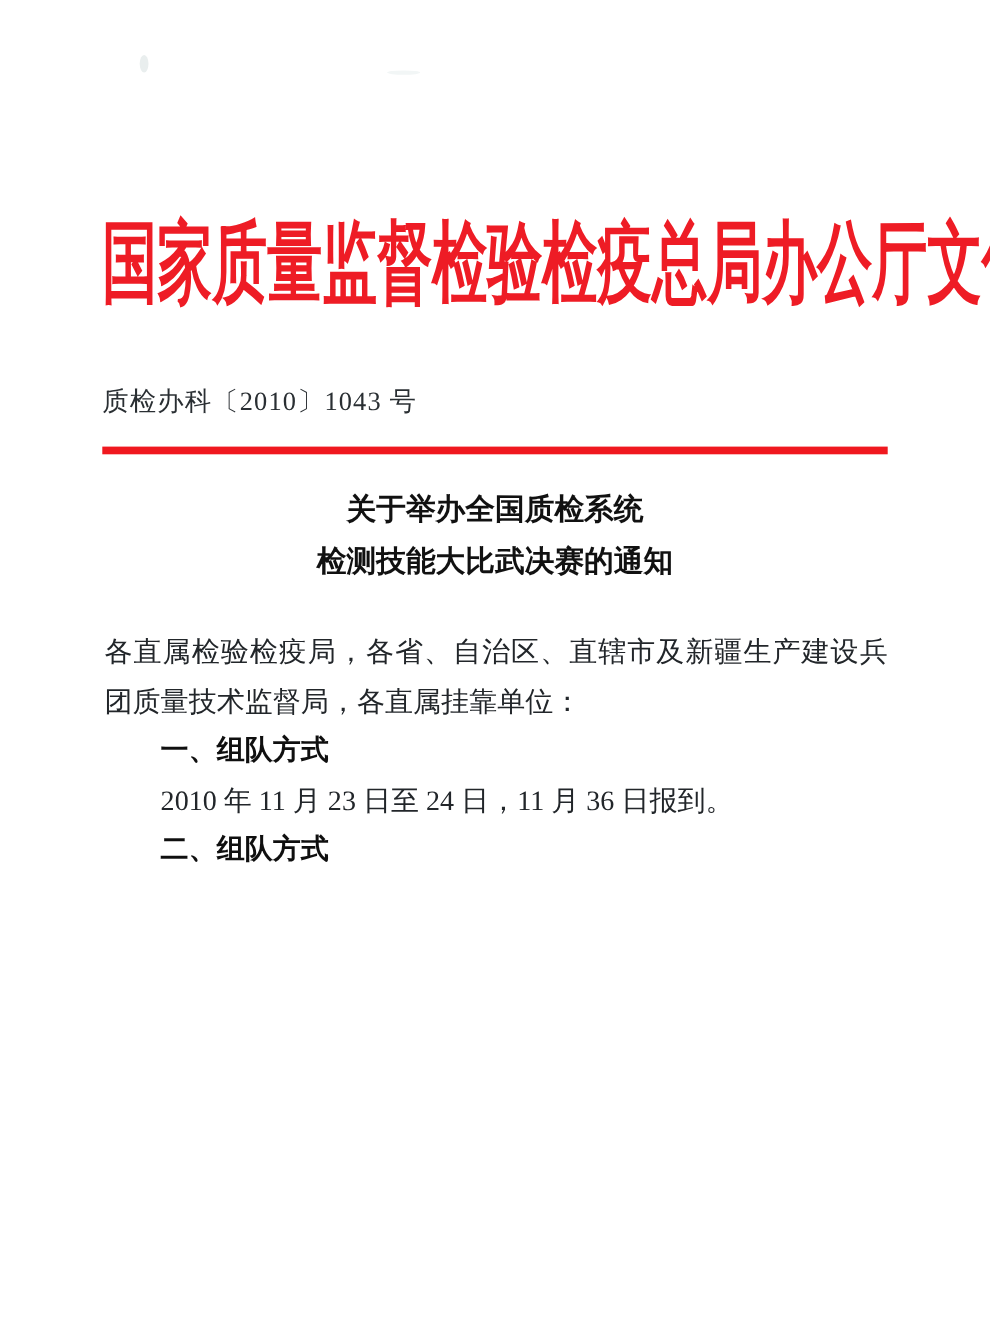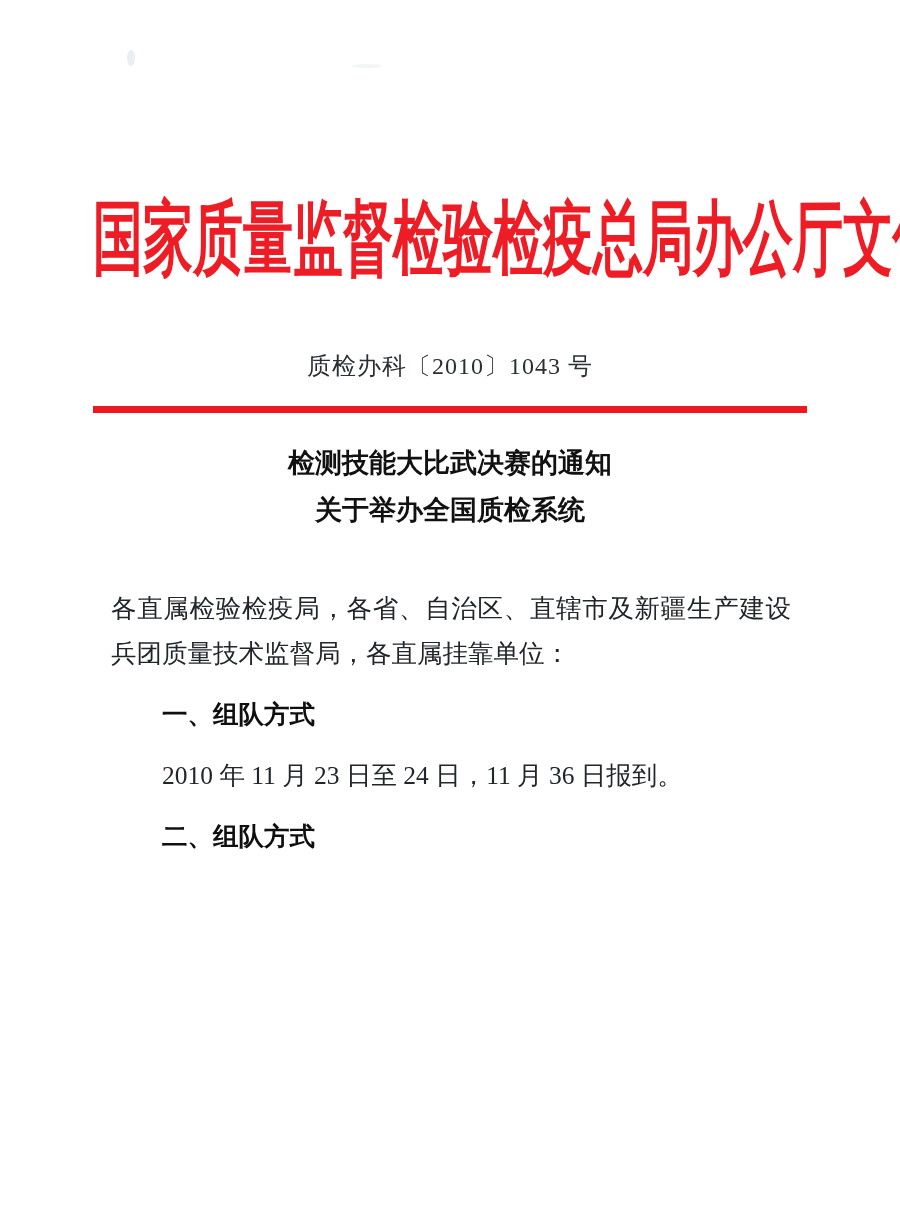--- a/index.html
+++ b/index.html
@@ -31,21 +31,21 @@
     transform: scaleY(1.62);
     transform-origin: center top;
     font-family: "Liberation Serif", "DejaVu Serif", serif;
   }
   
   .doc-number {
     position: absolute;
     top: 348px;
     left: 93px;
     width: 714px;
-    text-align: center;
+    text-align: left;
     font-size: 24px;
     line-height: 36px;
     color: #2a2f33;
     letter-spacing: 1px;
   }
   
   .red-rule {
     position: absolute;
     top: 406px;
     left: 93px;
@@ -71,21 +71,21 @@
     position: absolute;
     top: 570px;
     left: 95px;
     width: 712px;
     font-size: 25.5px;
     line-height: 45px;
     color: #22262a;
     text-align: justify;
   }
   .content p {
-    margin: 16px;
+    margin: 0;
     padding: 0;
   }
   .indent {
     text-indent: 2em;
   }
   .heading {
     font-weight: bold;
     color: #0f0f0f;
     font-family: "Liberation Sans", "DejaVu Sans", sans-serif;
   }
@@ -106,22 +106,22 @@
   <span class="speck speck-1"></span>
   <span class="speck speck-2"></span>
 
   <div class="letterhead">国家质量监督检验检疫总局办公厅文件</div>
 
   <div class="doc-number">质检办科〔2010〕1043 号</div>
 
   <div class="red-rule"></div>
 
   <div class="doc-title">
+    <div>关于举办全国质检系统</div>
     <div>检测技能大比武决赛的通知</div>
-    <div>关于举办全国质检系统</div>
   </div>
 
   <div class="content">
     <p>各直属检验检疫局，各省、自治区、直辖市及新疆生产建设兵团质量技术监督局，各直属挂靠单位：</p>
     <p class="indent heading">一、组队方式</p>
     <p class="indent">2010 年 11 月 23 日至 24 日，11 月 36 日报到。</p>
     <p class="indent heading">二、组队方式</p>
   </div>
 
 </div>

